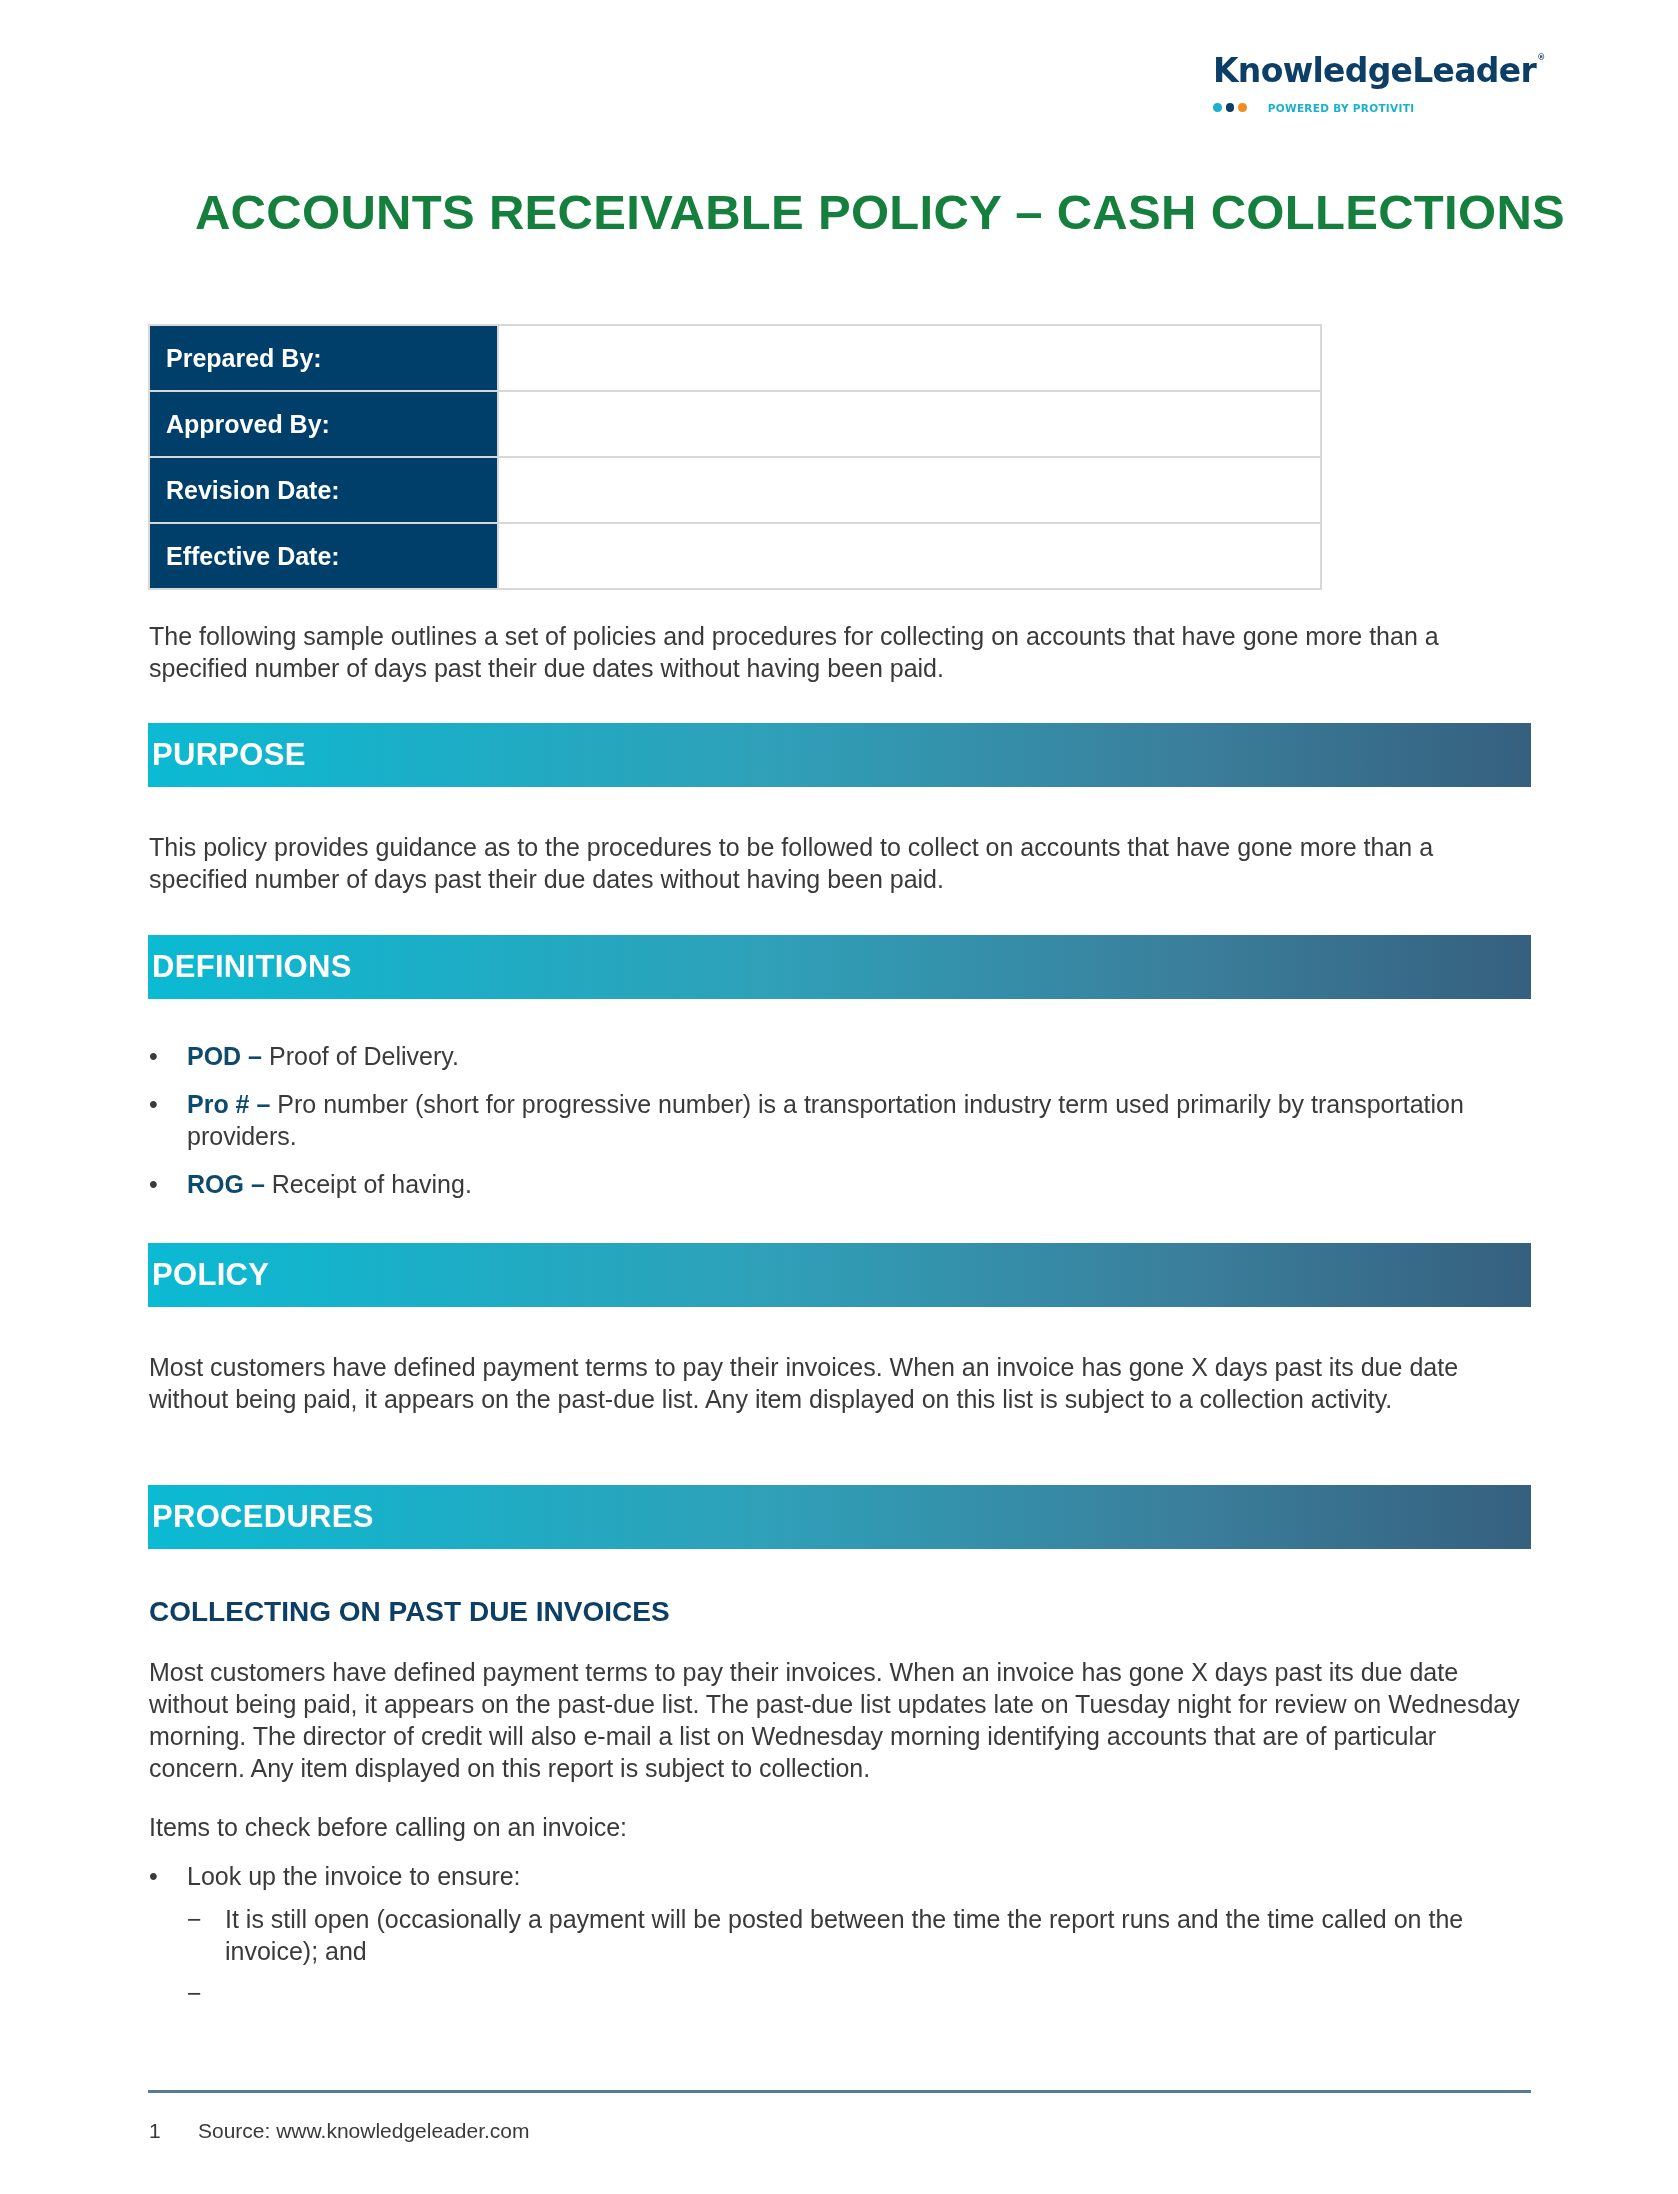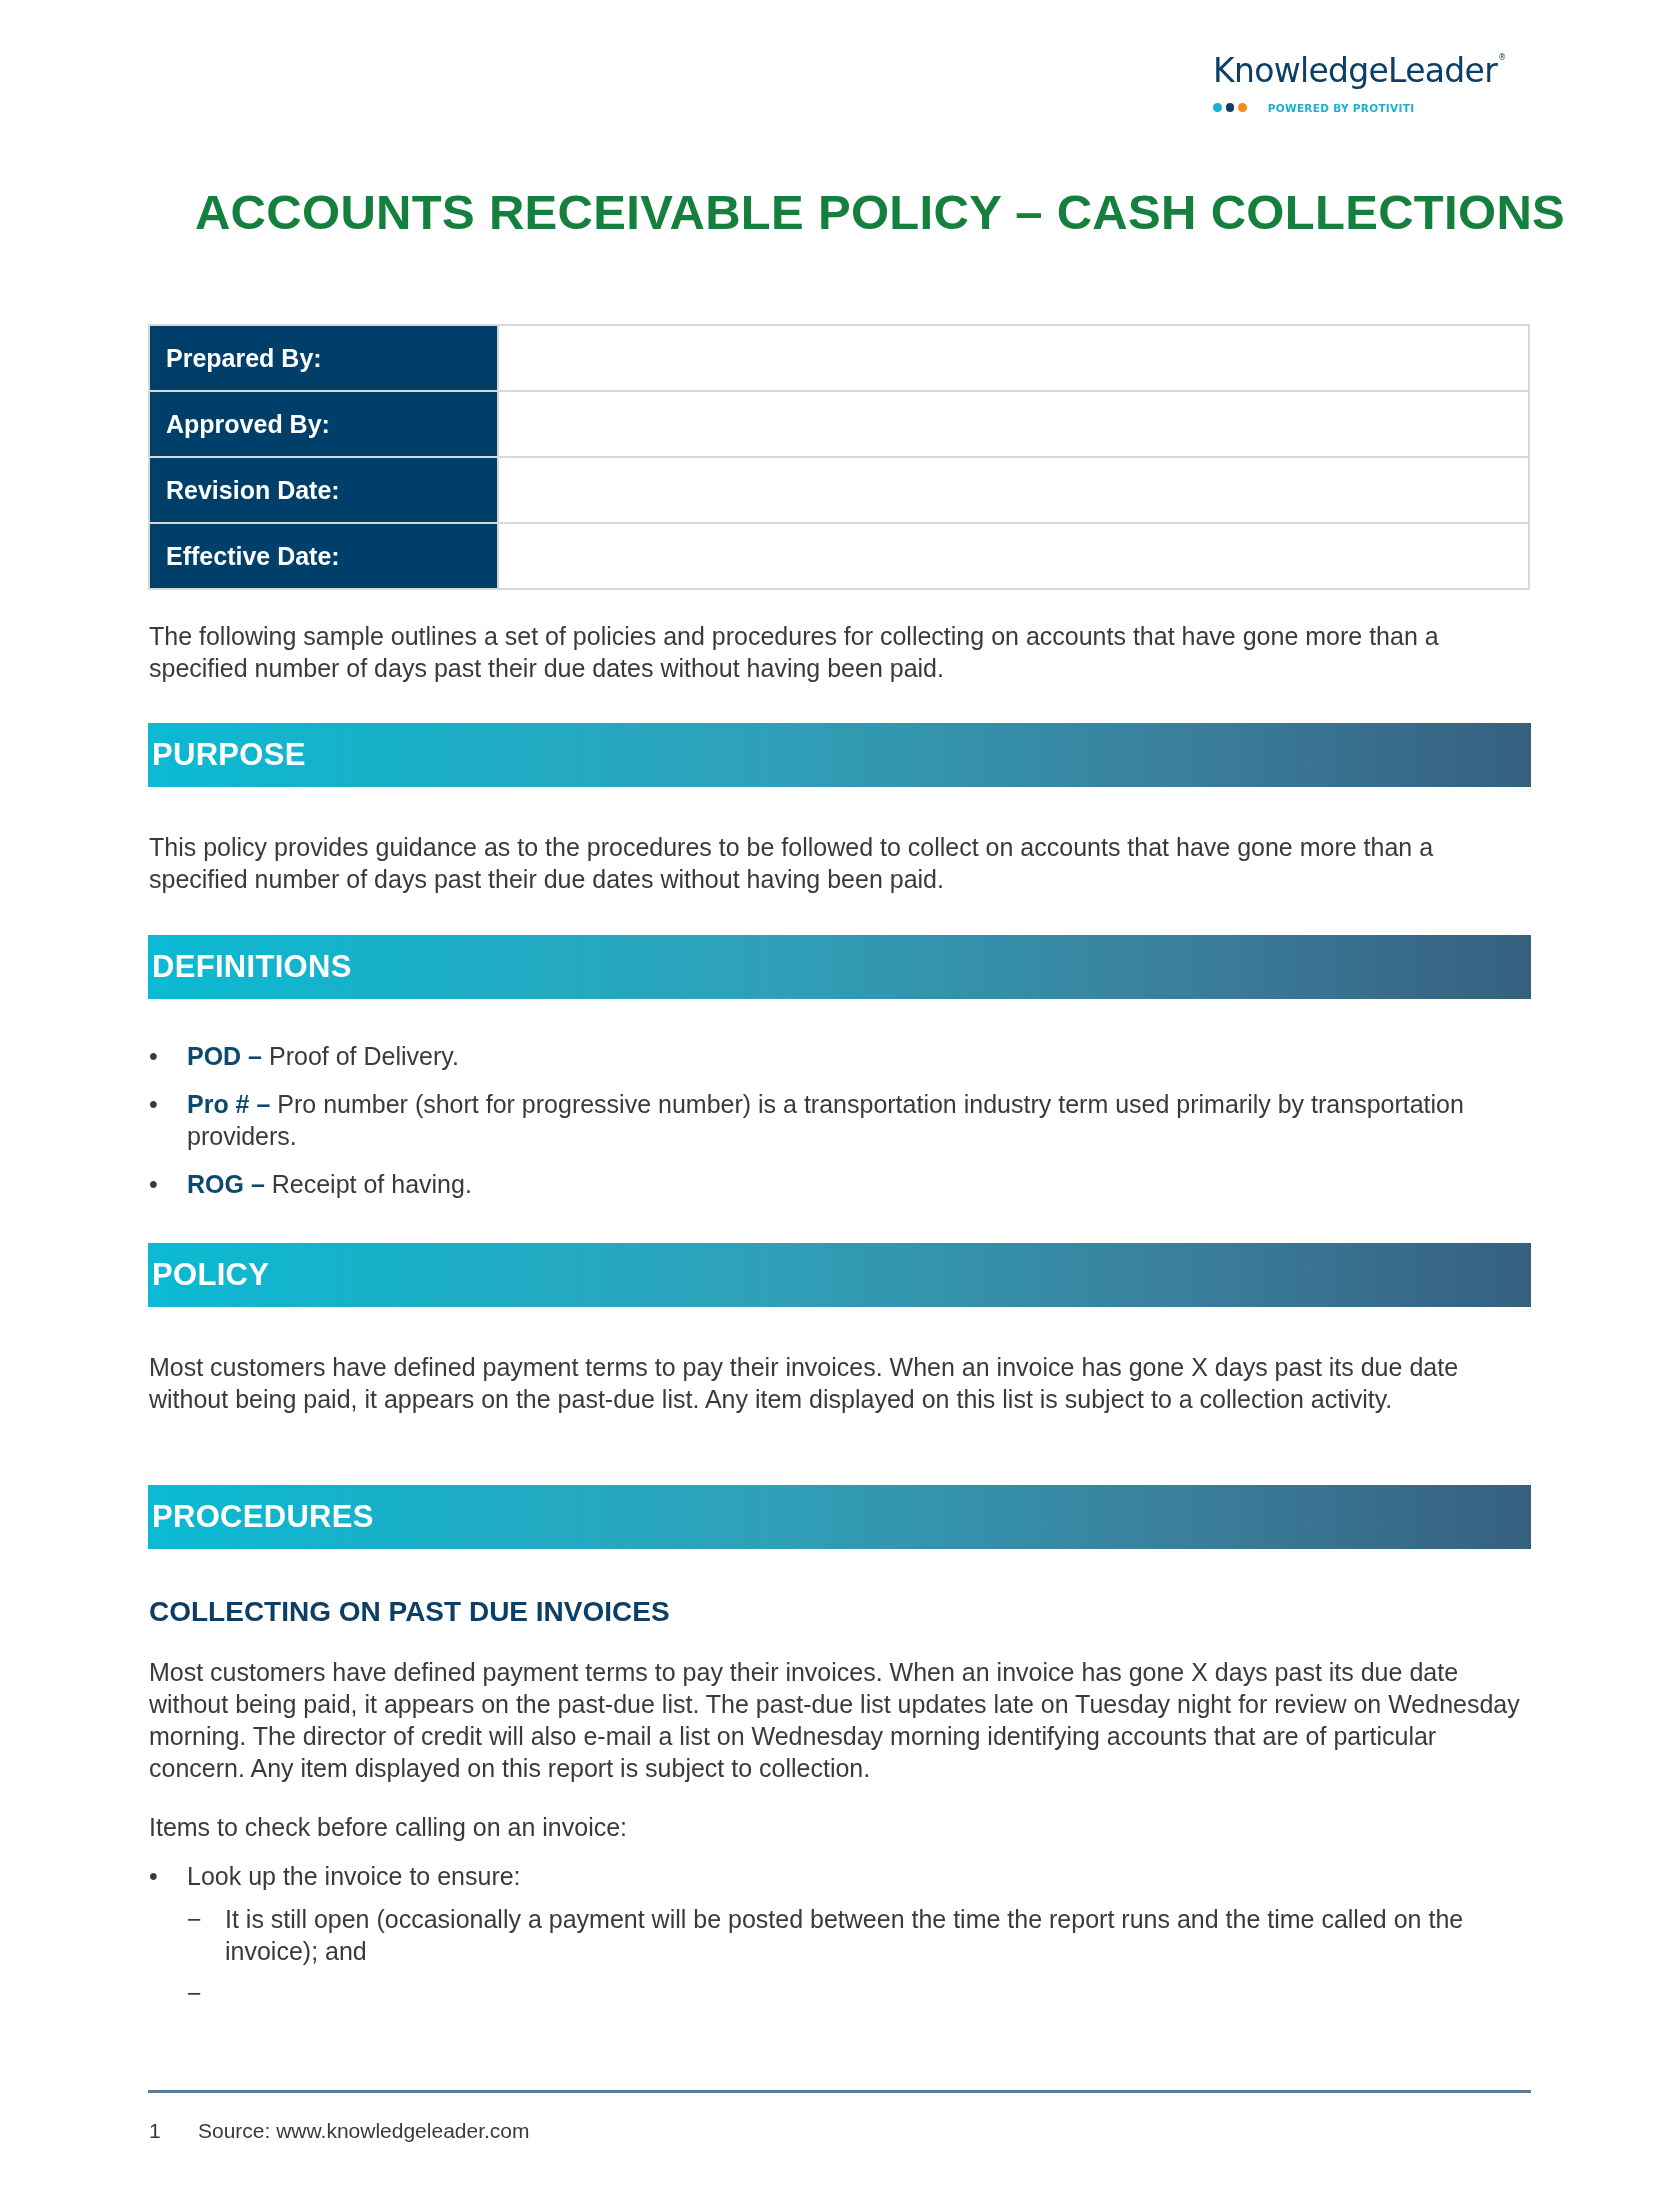--- a/index.html
+++ b/index.html
@@ -1,28 +1,28 @@
 <!DOCTYPE html>
 <html style="font-size:10.5px"><head>
 <meta charset="utf-8">
 <style>
   html, body { margin: 0; padding: 0; background: #ffffff; }
   body { width: 1678px; height: 2194px; position: relative; overflow: hidden;
          font-family: "Liberation Sans", sans-serif; color: #3a3a3a; }
   .logo { position: absolute; left: 1213px; top: 54px; }
-  .logo-word { font-family: "DejaVu Sans", sans-serif; font-weight: normal; font-size: 33px;
+  .logo-word { font-family: "DejaVu Sans", sans-serif; font-weight: bold; font-size: 33px;
                color: #0d3f66; letter-spacing: -0.7px; line-height: 1; }
   .logo-reg { font-size: 8px; vertical-align: top; margin-left: 1.3px; }
   .logo-sub { display: flex; align-items: center; margin-top: 14.5px; }
   .dot { width: 8.6px; height: 8.6px; border-radius: 50%; display: inline-block; margin-right: 4px; }
   .logo-sub-text { margin-left: 17px; font-family: "DejaVu Sans", sans-serif; font-weight: bold;
                    font-size: 10.5px; color: #1bb0cf; letter-spacing: 0.3px; text-align: right; }
   .title { position: absolute; left: 0; width: 1678px; top: 184px; text-align: center;
            font-size: 49px; font-weight: bold; color: #15803d; letter-spacing: 0.3px; padding-left: 41px; }
-  .meta-table { position: absolute; left: 148px; top: 324px; width: 1382px;
+  .meta-table { position: absolute; left: 148px; top: 324px; width: 1174px;
                 border-collapse: collapse; }
   .meta-table td { height: 64px; border: 2.6px solid #d8d8d8; padding: 0; }
   .meta-label { width: 331px; background: #003f6a; color: #ffffff; font-weight: bold;
                 font-size: 25px; padding-left: 16px !important; }
   .meta-value { background: #ffffff; }
   .para { position: absolute; left: 149px; width: 1382px; font-size: 25px; line-height: 32px;
           color: #3a3a3a; margin: 0; }
   .band { position: absolute; left: 148px; width: 1383px; height: 64px;
           background: linear-gradient(to right, #0bbad3 0%, #2fa0b8 45%, #3a7f9c 75%, #35607e 100%);
           color: #ffffff; font-weight: bold; font-size: 31px; display: flex; align-items: center;

